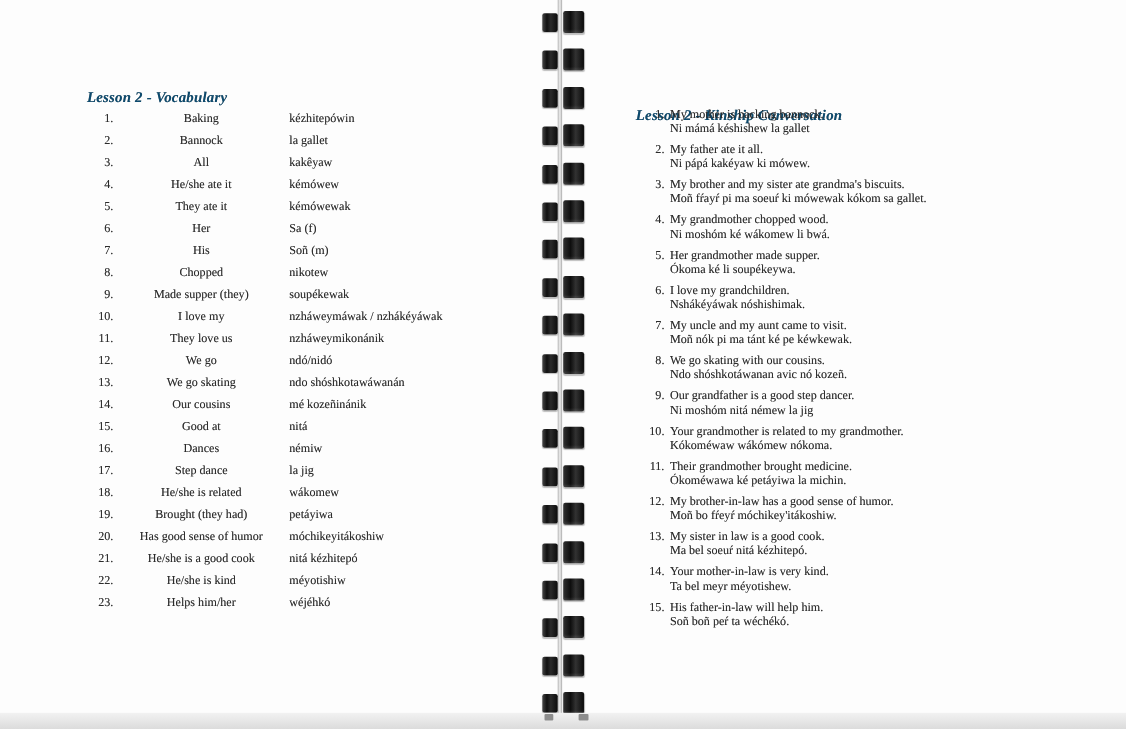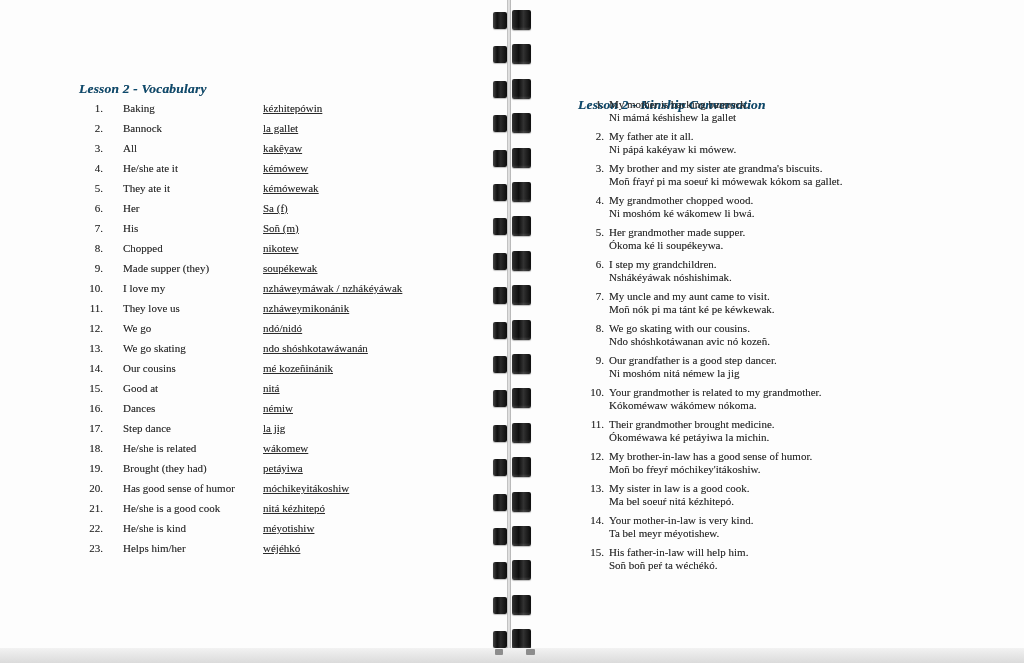--- a/index.html
+++ b/index.html
@@ -19,22 +19,22 @@
   #right-title{left:578px;top:88px;}
 
   
   .vocab-list{position:absolute;left:79px;top:98px;width:400px;}
   .vocab-row{
     display:grid;grid-template-columns:24px 120px auto;column-gap:20px;
     height:20px;align-items:center;font-size:11px;
     text-shadow:0 0 .4px rgba(40,40,40,.45);
   }
   .vocab-num{text-align:right;}
-  .vocab-term{white-space:nowrap;}
-  .vocab-translation{white-space:nowrap;text-decoration:underline;}
+  .vocab-term{white-space:nowrap;text-align:center;}
+  .vocab-translation{white-space:nowrap;}
 
   
   .conv-list{position:absolute;left:586px;top:98px;width:430px;}
   .conv-item{
     display:grid;grid-template-columns:18px auto;column-gap:5px;
     font-size:11px;line-height:13px;margin-bottom:6px;
     text-shadow:0 0 .4px rgba(40,40,40,.45);
   }
   .conv-num{text-align:right;}
   .conv-lines{white-space:nowrap;}
@@ -227,21 +227,21 @@
         <div class="conv-item">
           <span class="conv-num">5.</span>
           <span class="conv-lines">
             <div>Her grandmother made supper.</div>
             <div>Ókoma ké li soupékeywa.</div>
           </span>
         </div>
         <div class="conv-item">
           <span class="conv-num">6.</span>
           <span class="conv-lines">
-            <div>I step my grandchildren.</div>
+            <div>I love my grandchildren.</div>
             <div>Nshákéyáwak nóshishimak.</div>
           </span>
         </div>
         <div class="conv-item">
           <span class="conv-num">7.</span>
           <span class="conv-lines">
             <div>My uncle and my aunt came to visit.</div>
             <div>Moñ nók pi ma tánt ké pe kéwkewak.</div>
           </span>
         </div>

